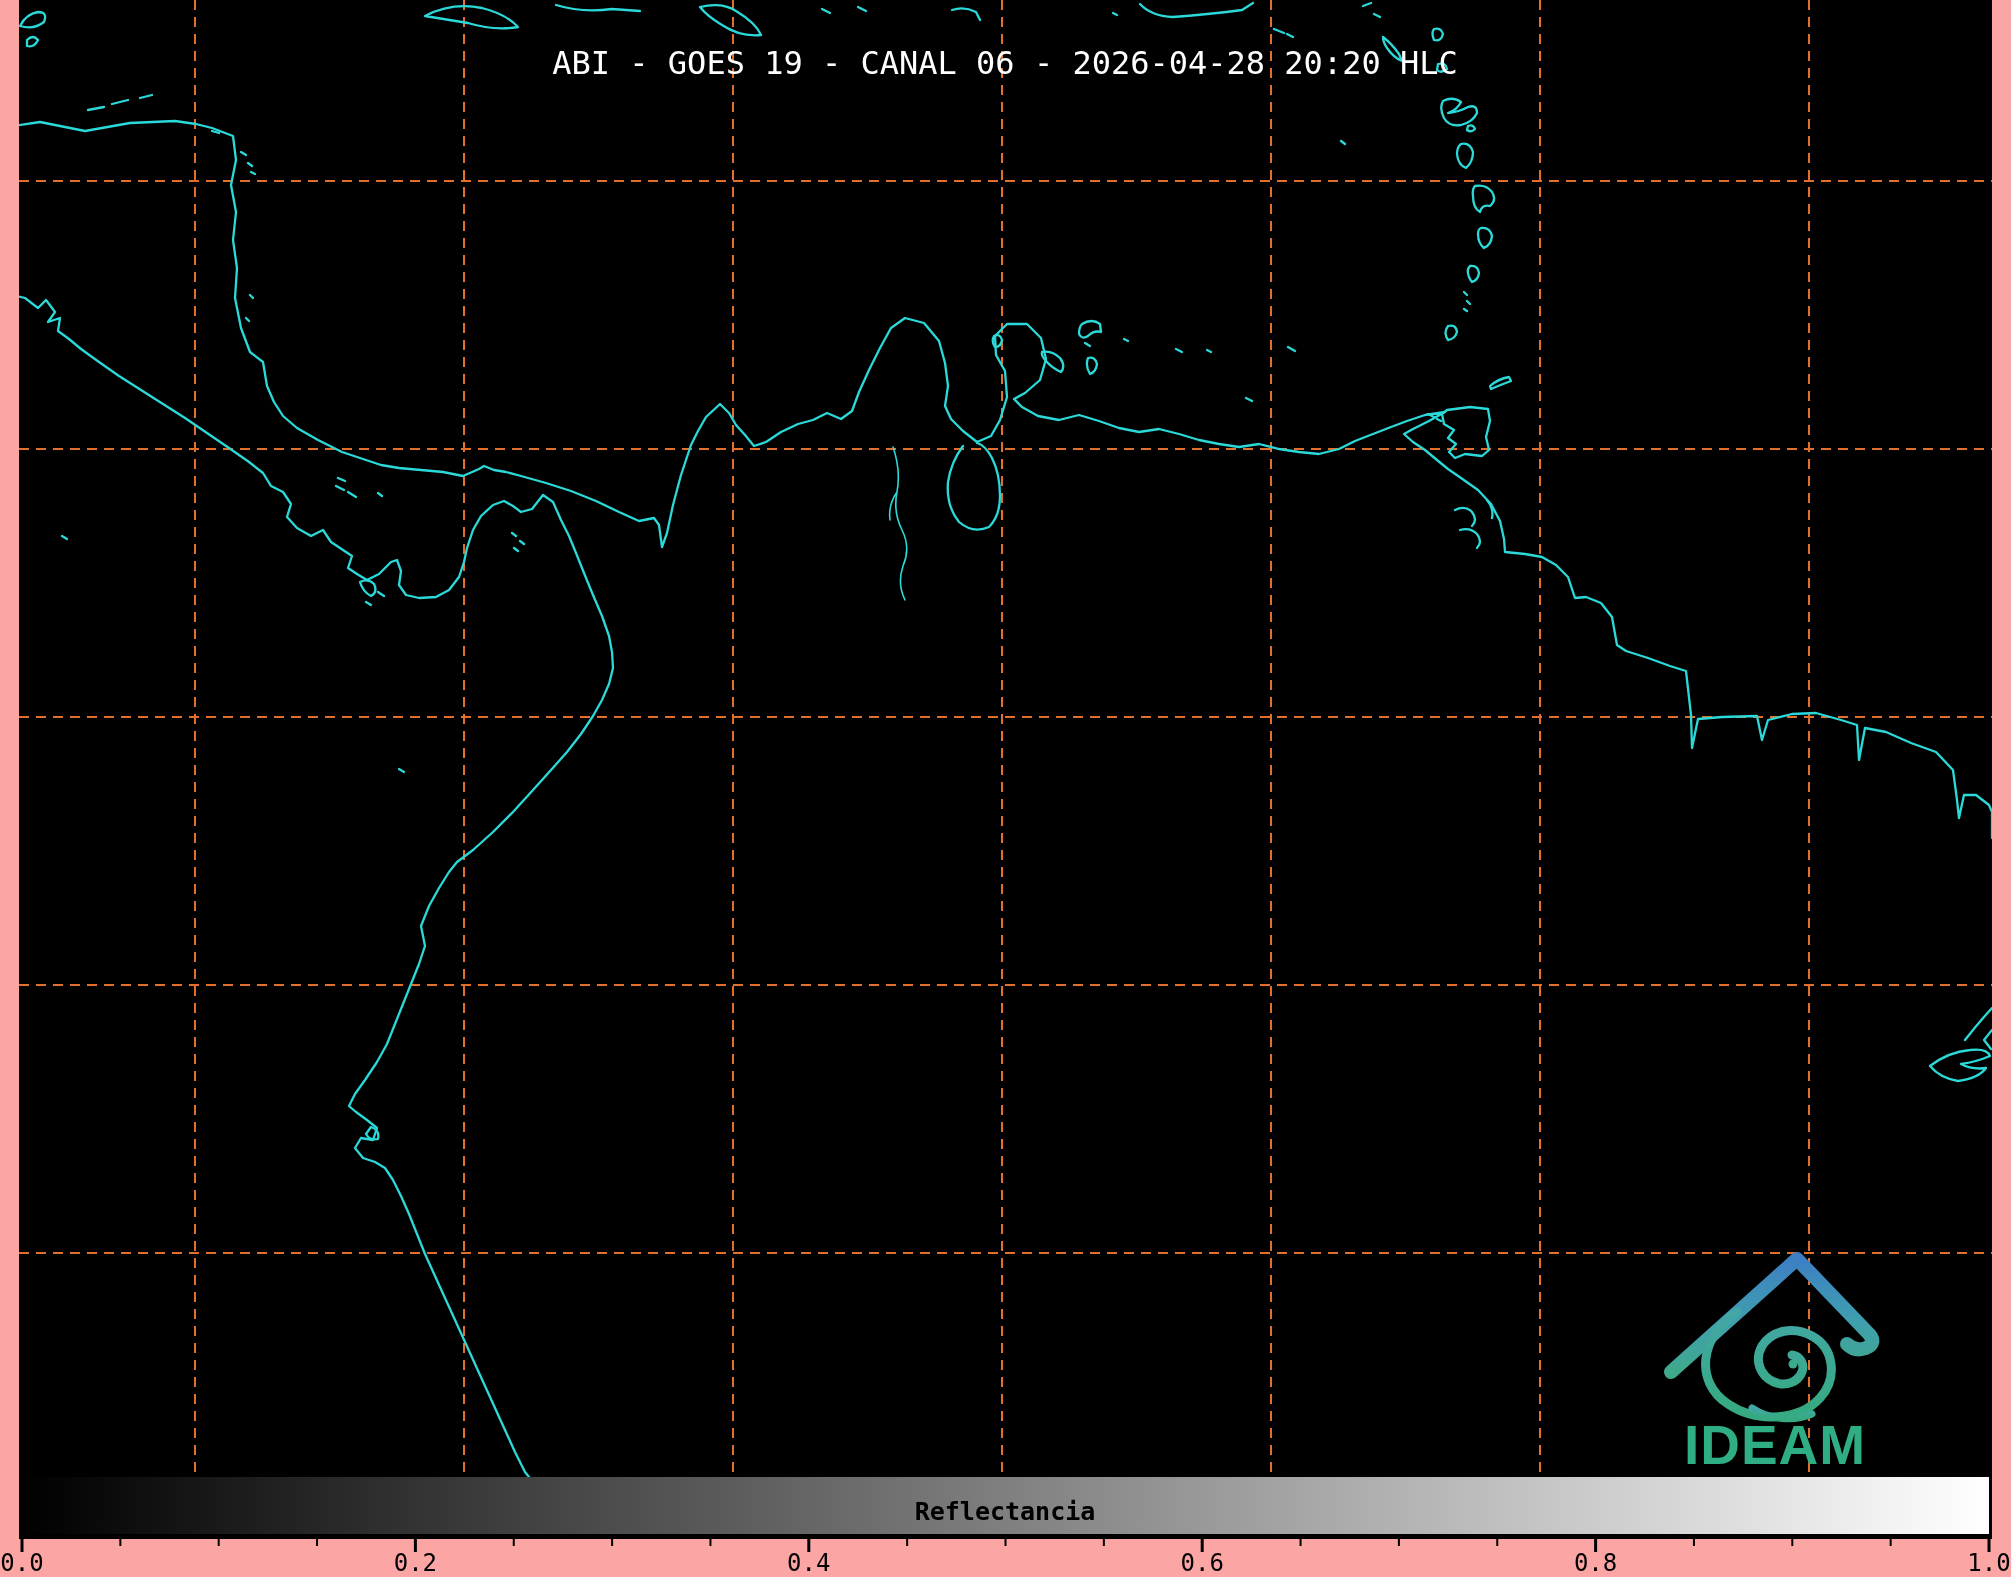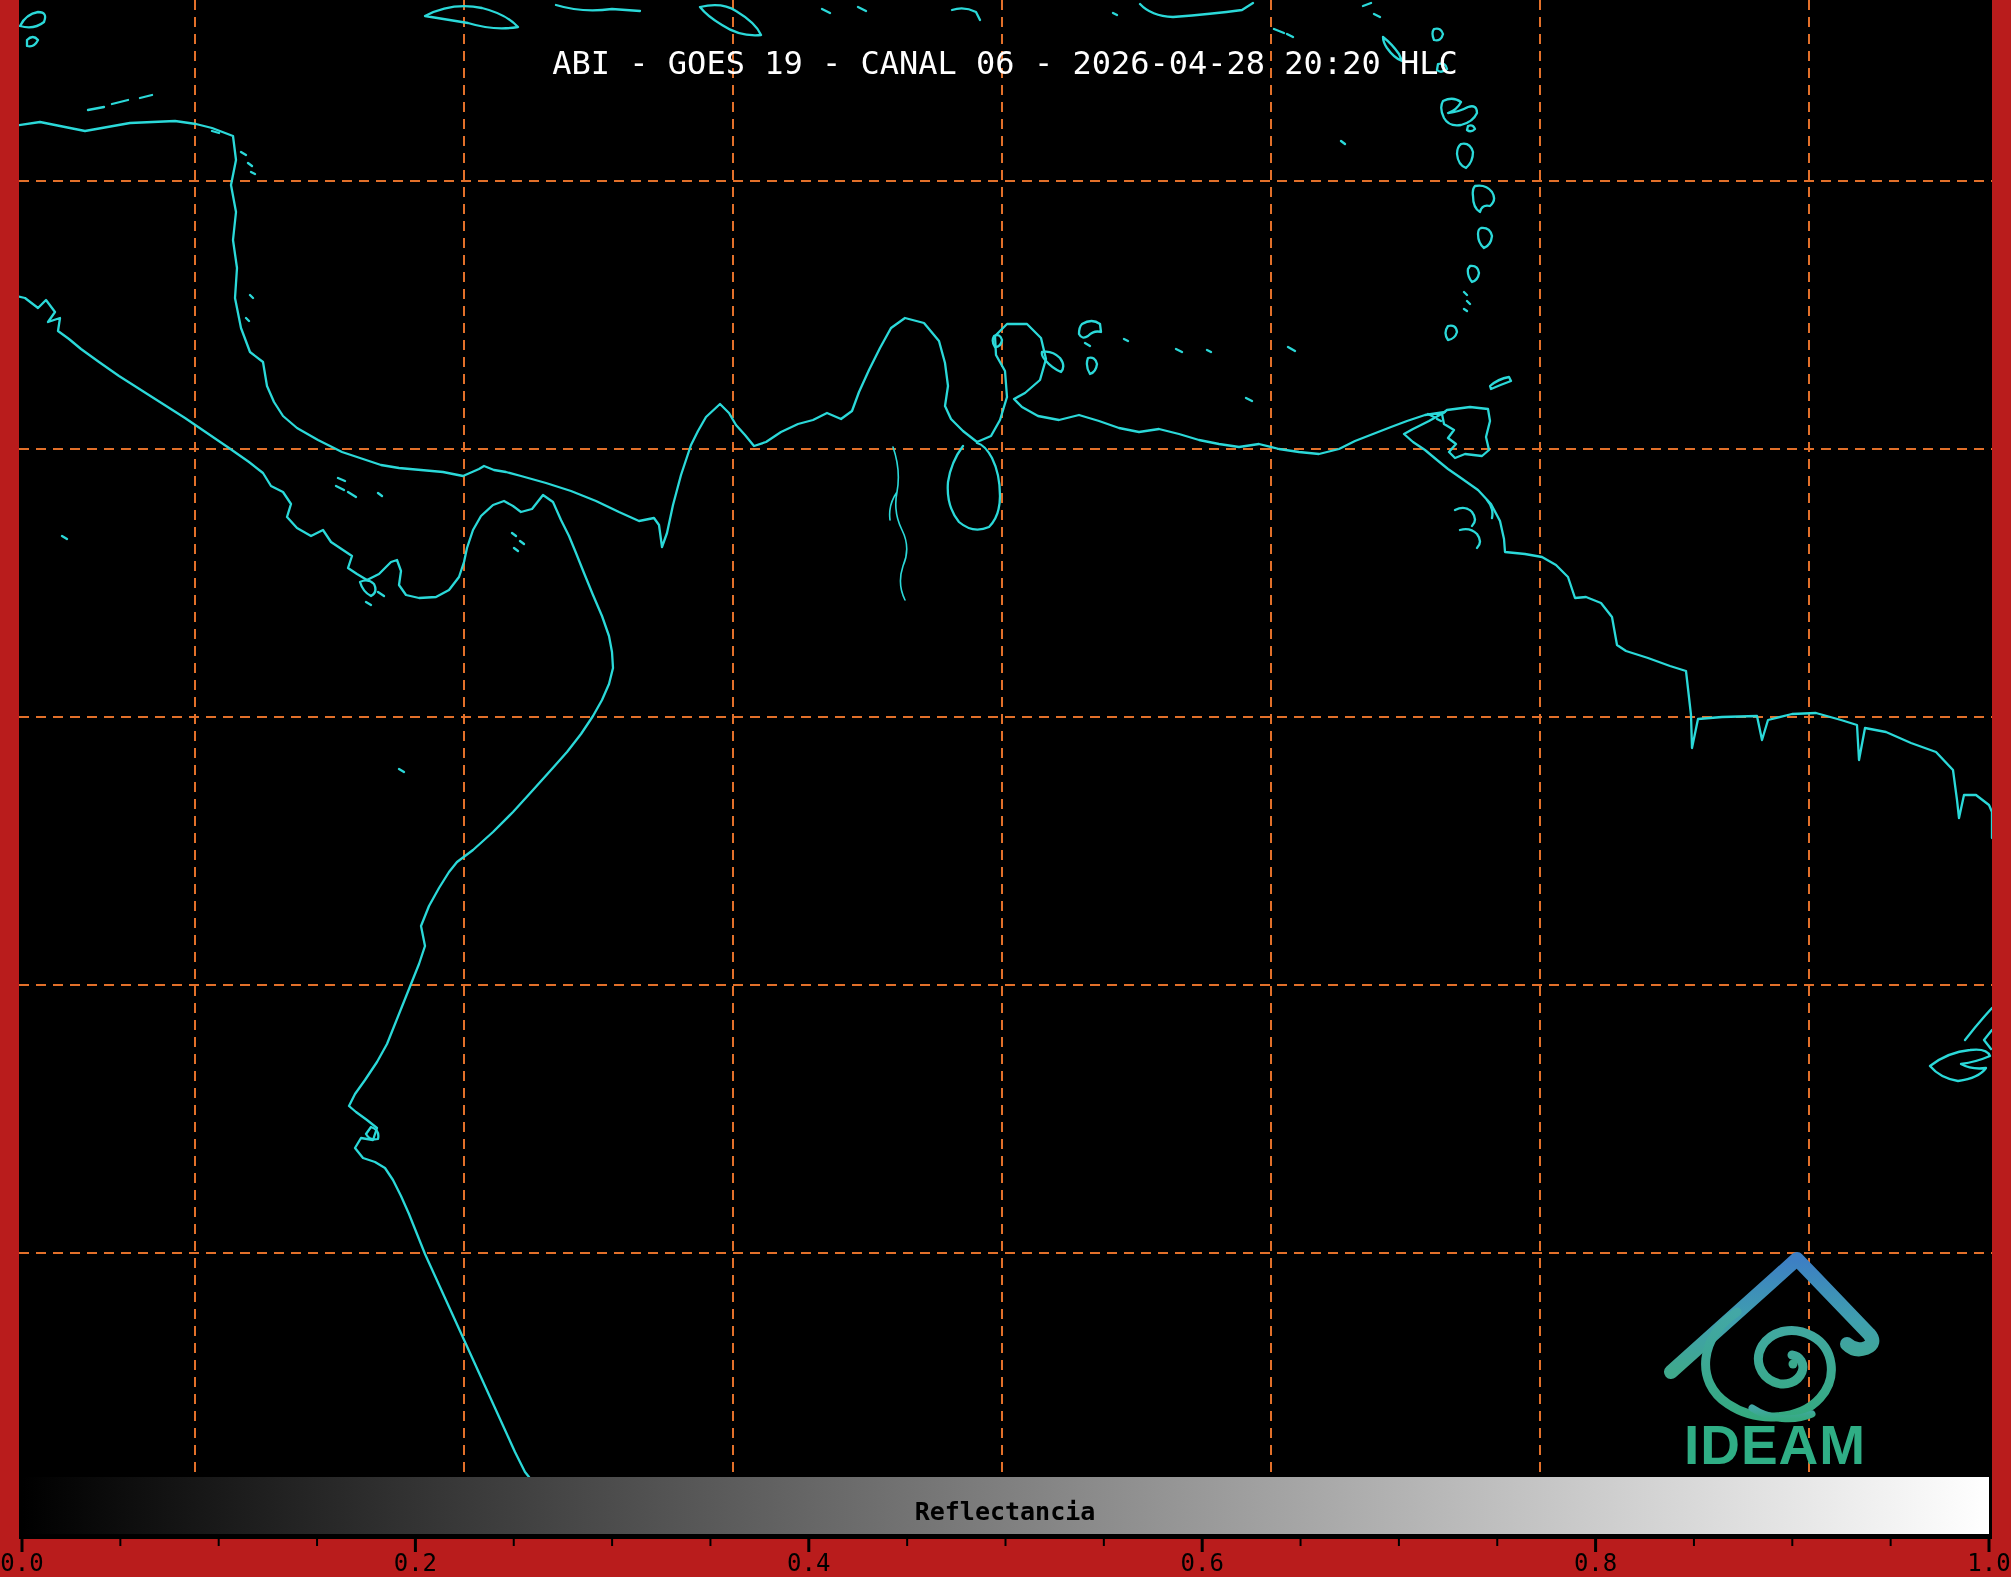--- a/index.html
+++ b/index.html
@@ -1,16 +1,16 @@
 <!DOCTYPE html>
 <html><head>
 <meta charset="utf-8">
 <style>
   html,body{margin:0;padding:0;background:#ffffff;}
-  .figure{position:relative;width:2011px;height:1577px;background:#b91c1c;font-family:"DejaVu Sans Mono",monospace;}
+  .figure{position:relative;width:2011px;height:1577px;background:#fca5a5;font-family:"DejaVu Sans Mono",monospace;}
   svg{display:block;}
   text{user-select:none;}
   .title-text{fill:#ffffff;font-size:32px;font-family:"DejaVu Sans Mono",monospace;}
   .cbar-label{fill:#000000;font-size:25px;font-weight:bold;font-family:"DejaVu Sans Mono",monospace;}
   .tick-label{fill:#000000;font-size:24px;font-family:"DejaVu Sans Mono",monospace;}
   .ideam-text{font-family:"Liberation Sans",sans-serif;font-weight:bold;font-size:55px;letter-spacing:1px;}
 </style>
 </head>
 <body>
 

